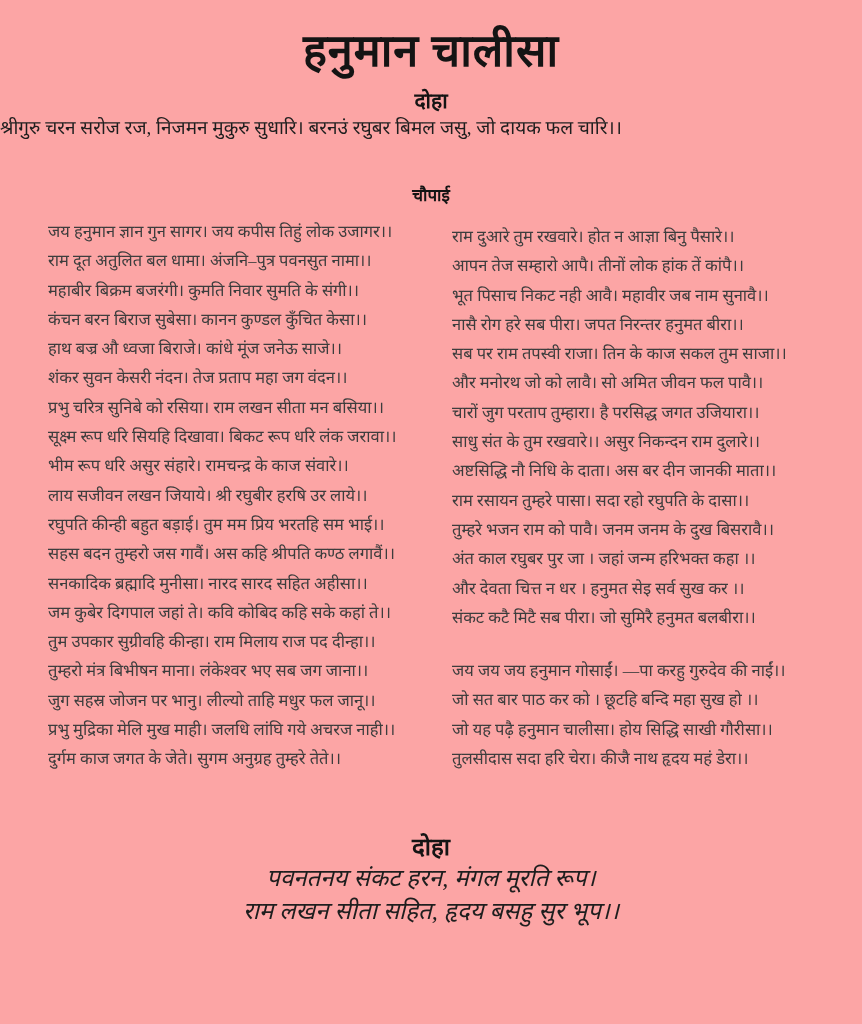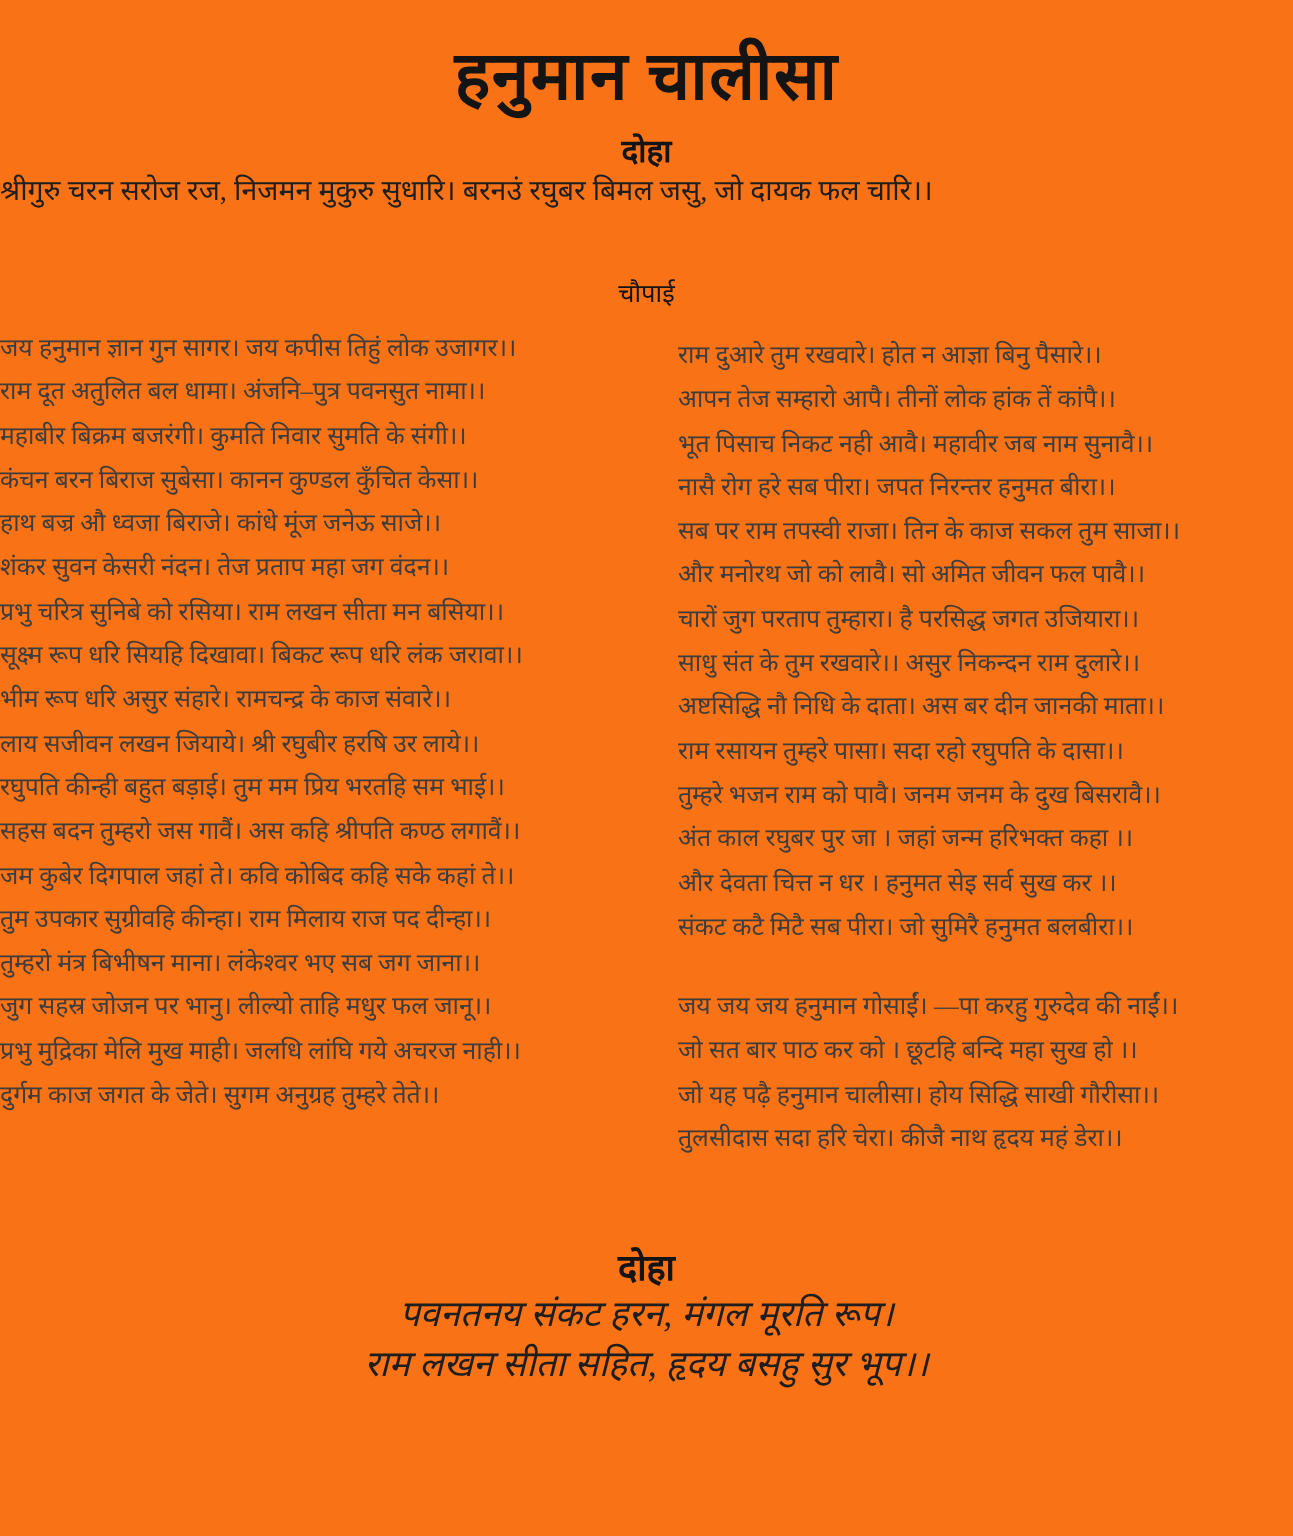--- a/index.html
+++ b/index.html
@@ -10,21 +10,21 @@
   body {
     width: 862px;
     height: 1024px;
     overflow: hidden;
     color: #1c1c1c;
     font-family: "Liberation Serif", serif;
   }
   .page {
     width: 862px;
     height: 1024px;
-    background: #f97316;
+    background: #fca5a5;
     position: relative;
   }
   .title {
     text-align: center;
     font-size: 45px;
     font-weight: 700;
     padding-top: 20px;
     line-height: 62px;
     letter-spacing: 1px;
     color: #141414;
@@ -41,35 +41,36 @@
     text-align: left;
     font-size: 19px;
     line-height: 27px;
     margin: 0;
     color: #1e1e1e;
     white-space: nowrap;
   }
   .chaupai-heading {
     text-align: center;
     font-size: 17px;
-    font-weight: 400;
+    font-weight: 700;
     margin-top: 44px;
     margin-bottom: 10px;
     line-height: 22px;
     color: #141414;
   }
   .columns {
     display: flex;
     align-items: flex-start;
   }
   .col {
     box-sizing: border-box;
   }
   .col-left {
     width: 431px;
+    padding-left: 48px;
   }
   .col-right {
     width: 431px;
     padding-left: 21px;
     padding-top: 5px;
   }
   .verse {
     margin: 0;
     font-size: 16.5px;
     line-height: 29.3px;
@@ -120,20 +121,21 @@
         <p class="verse">महाबीर बिक्रम बजरंगी। कुमति निवार सुमति के संगी।।</p>
         <p class="verse">कंचन बरन बिराज सुबेसा। कानन कुण्डल कुँचित केसा।।</p>
         <p class="verse">हाथ बज्र औ ध्वजा बिराजे। कांधे मूंज जनेऊ साजे।।</p>
         <p class="verse">शंकर सुवन केसरी नंदन। तेज प्रताप महा जग वंदन।।</p>
         <p class="verse">प्रभु चरित्र सुनिबे को रसिया। राम लखन सीता मन बसिया।।</p>
         <p class="verse">सूक्ष्म रूप धरि सियहि दिखावा। बिकट रूप धरि लंक जरावा।।</p>
         <p class="verse">भीम रूप धरि असुर संहारे। रामचन्द्र के काज संवारे।।</p>
         <p class="verse">लाय सजीवन लखन जियाये। श्री रघुबीर हरषि उर लाये।।</p>
         <p class="verse">रघुपति कीन्ही बहुत बड़ाई। तुम मम प्रिय भरतहि सम भाई।।</p>
         <p class="verse">सहस बदन तुम्हरो जस गावैं। अस कहि श्रीपति कण्ठ लगावैं।।</p>
+        <p class="verse">सनकादिक ब्रह्मादि मुनीसा। नारद सारद सहित अहीसा।।</p>
         <p class="verse">जम कुबेर दिगपाल जहां ते। कवि कोबिद कहि सके कहां ते।।</p>
         <p class="verse">तुम उपकार सुग्रीवहि कीन्हा। राम मिलाय राज पद दीन्हा।।</p>
         <p class="verse">तुम्हरो मंत्र बिभीषन माना। लंकेश्वर भए सब जग जाना।।</p>
         <p class="verse">जुग सहस्र जोजन पर भानु। लील्यो ताहि मधुर फल जानू।।</p>
         <p class="verse">प्रभु मुद्रिका मेलि मुख माही। जलधि लांघि गये अचरज नाही।।</p>
         <p class="verse">दुर्गम काज जगत के जेते। सुगम अनुग्रह तुम्हरे तेते।।</p>
       </div>
       <div class="col col-right">
         <p class="verse">राम दुआरे तुम रखवारे। होत न आज्ञा बिनु पैसारे।।</p>
         <p class="verse">आपन तेज सम्हारो आपै। तीनों लोक हांक तें कांपै।।</p>

